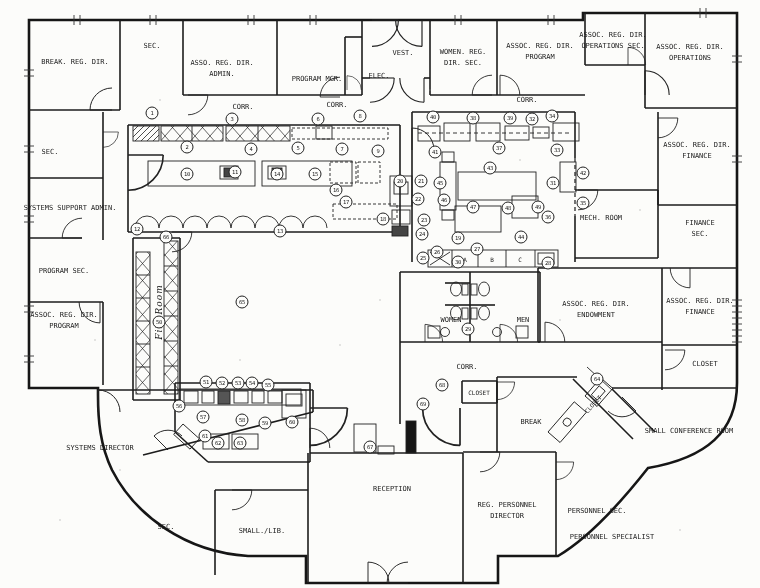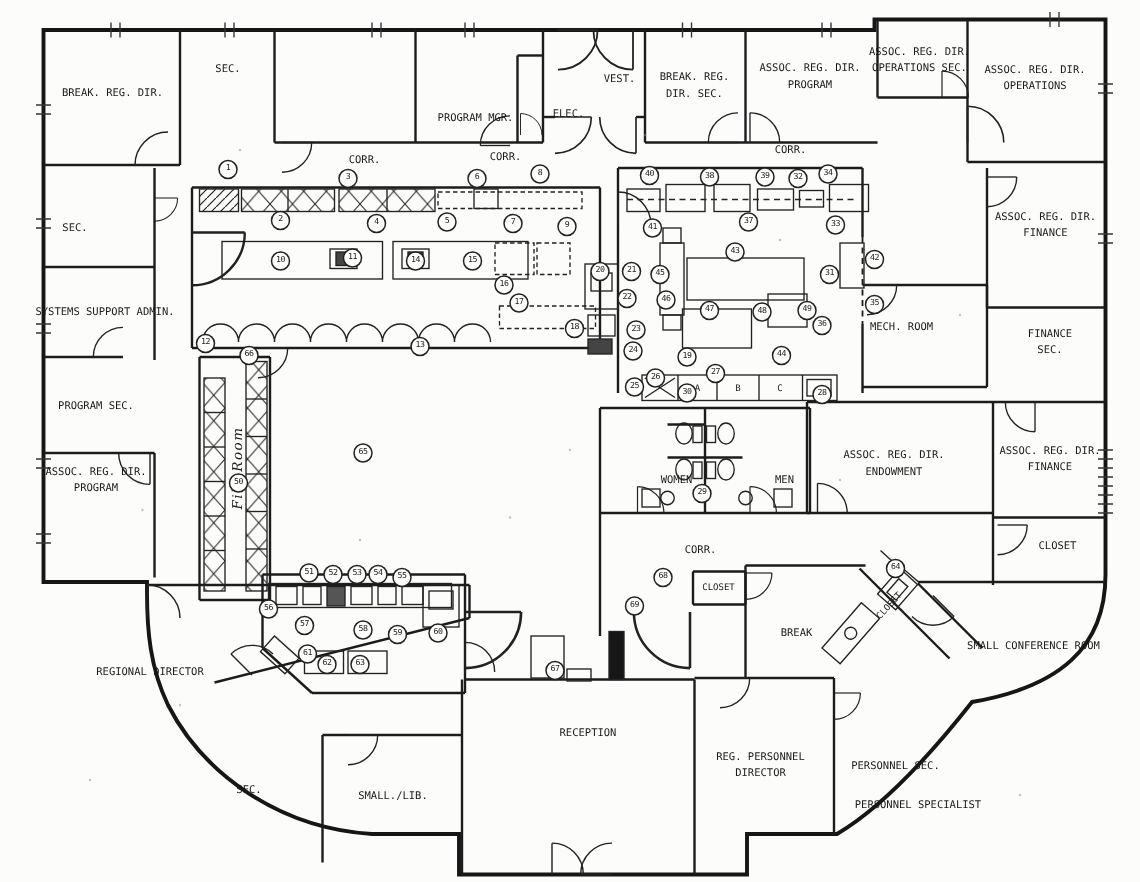--- a/index.html
+++ b/index.html
@@ -306,41 +306,42 @@
         <circle cx="680" cy="530" r="0.8"></circle>
         <circle cx="60" cy="520" r="0.8"></circle>
     <circle cx="380" cy="300" r="0.8"></circle>
         <circle cx="520" cy="160" r="0.8"></circle>
         <circle cx="160" cy="100" r="0.8"></circle>
   </g>
 </svg>
 
 <div class="lbl" style="left:75px;top:62px;width:90px">BREAK. REG. DIR.</div>
 <div class="lbl" style="left:152px;top:46px;width:40px">SEC.</div>
+<div class="lbl" style="left:222px;top:68px;width:86px">ASSO. REG. DIR. ADMIN.</div>
 <div class="lbl" style="left:317px;top:79px;width:80px">PROGRAM MGR.</div>
 <div class="lbl" style="left:379px;top:76px;width:40px">ELEC.</div>
-<div class="lbl" style="left:413px;top:53px;width:40px">VEST.</div>
-<div class="lbl" style="left:463px;top:57px;width:62px">BREAK. REG. DIR. SEC.</div>
+<div class="lbl" style="left:403px;top:53px;width:40px">VEST.</div>
+<div class="lbl" style="left:463px;top:57px;width:62px">WOMEN. REG. DIR. SEC.</div>
 <div class="lbl" style="left:540px;top:51px;width:78px">ASSOC. REG. DIR. PROGRAM</div>
 <div class="lbl" style="left:613px;top:40px;width:78px">ASSOC. REG. DIR. OPERATIONS SEC.</div>
 <div class="lbl" style="left:690px;top:52px;width:80px">ASSOC. REG. DIR. OPERATIONS</div>
 <div class="lbl" style="left:697px;top:150px;width:80px">ASSOC. REG. DIR. FINANCE</div>
 <div class="lbl" style="left:700px;top:228px;width:50px">FINANCE SEC.</div>
 <div class="lbl" style="left:700px;top:306px;width:80px">ASSOC. REG. DIR. FINANCE</div>
 <div class="lbl" style="left:705px;top:364px;width:50px">CLOSET</div>
 <div class="lbl" style="left:689px;top:431px;width:110px">SMALL CONFERENCE ROOM</div>
 <div class="lbl" style="left:601px;top:218px;width:70px">MECH. ROOM</div>
 <div class="lbl" style="left:596px;top:309px;width:80px">ASSOC. REG. DIR. ENDOWMENT</div>
 <div class="lbl" style="left:451px;top:320px;width:44px">WOMEN</div>
 <div class="lbl" style="left:523px;top:320px;width:30px">MEN</div>
 <div class="lbl" style="left:50px;top:152px;width:30px">SEC.</div>
 <div class="lbl" style="left:70px;top:208px;width:95px">SYSTEMS SUPPORT ADMIN.</div>
 <div class="lbl" style="left:64px;top:271px;width:55px">PROGRAM SEC.</div>
 <div class="lbl" style="left:64px;top:320px;width:78px">ASSOC. REG. DIR. PROGRAM</div>
-<div class="lbl" style="left:100px;top:448px;width:130px">REGIONAL DIRECTOR</div>
+<div class="lbl" style="left:100px;top:448px;width:130px">SYSTEMS DIRECTOR</div>
 <div class="lbl" style="left:166px;top:527px;width:30px">SEC.</div>
 <div class="lbl" style="left:262px;top:531px;width:70px">SMALL./LIB.</div>
 <div class="lbl" style="left:392px;top:489px;width:80px">RECEPTION</div>
 <div class="lbl" style="left:507px;top:510px;width:88px">REG. PERSONNEL DIRECTOR</div>
 <div class="lbl" style="left:597px;top:511px;width:100px">PERSONNEL SEC.</div>
 <div class="lbl" style="left:612px;top:537px;width:140px">PERSONNEL SPECIALIST</div>
 <div class="lbl" style="left:531px;top:422px;width:40px">BREAK</div>
 <div class="lbl small" style="left:479px;top:392px;width:40px">CLOSET</div>
 <div class="lbl diag" style="left:593px;top:404px;width:40px">CLOSET</div>
 <div class="lbl hand" style="left:160px;top:312px;width:60px">File Room</div>

